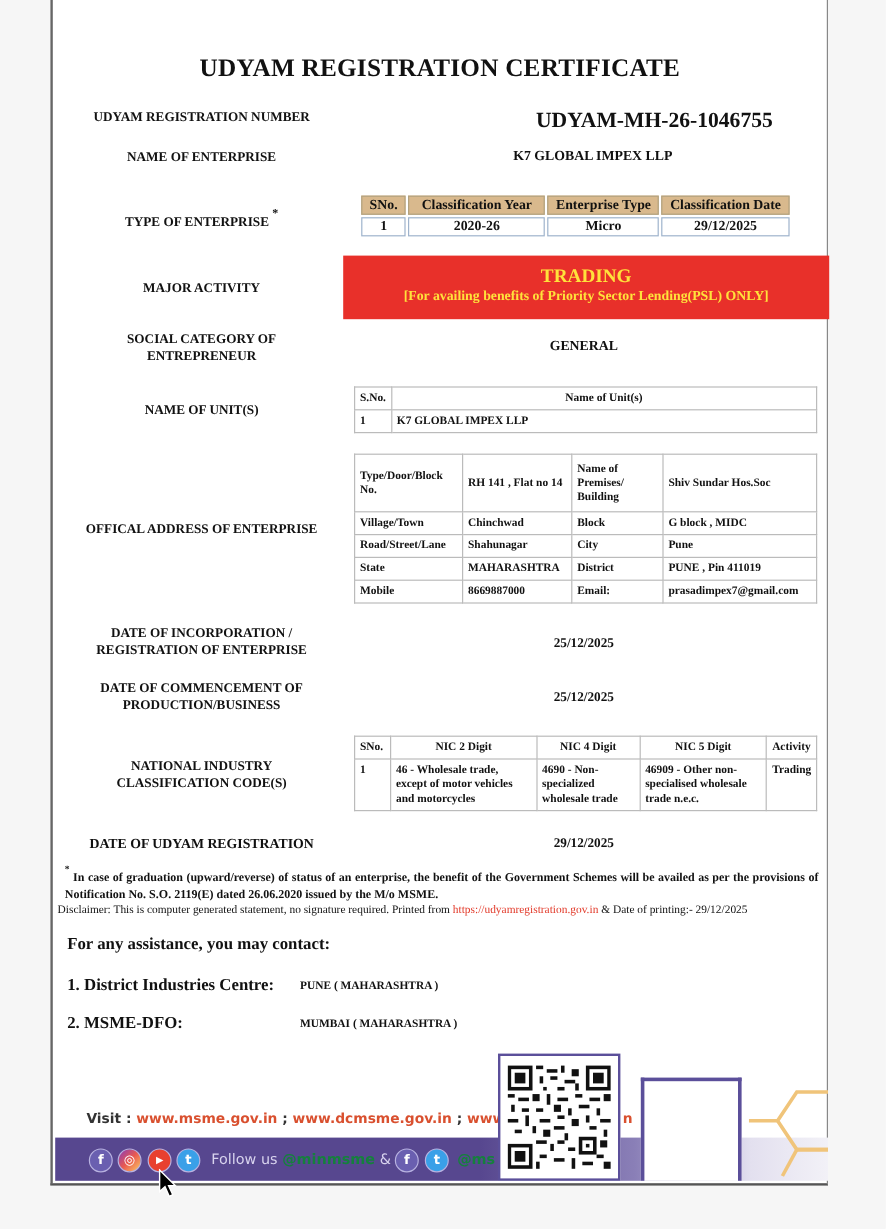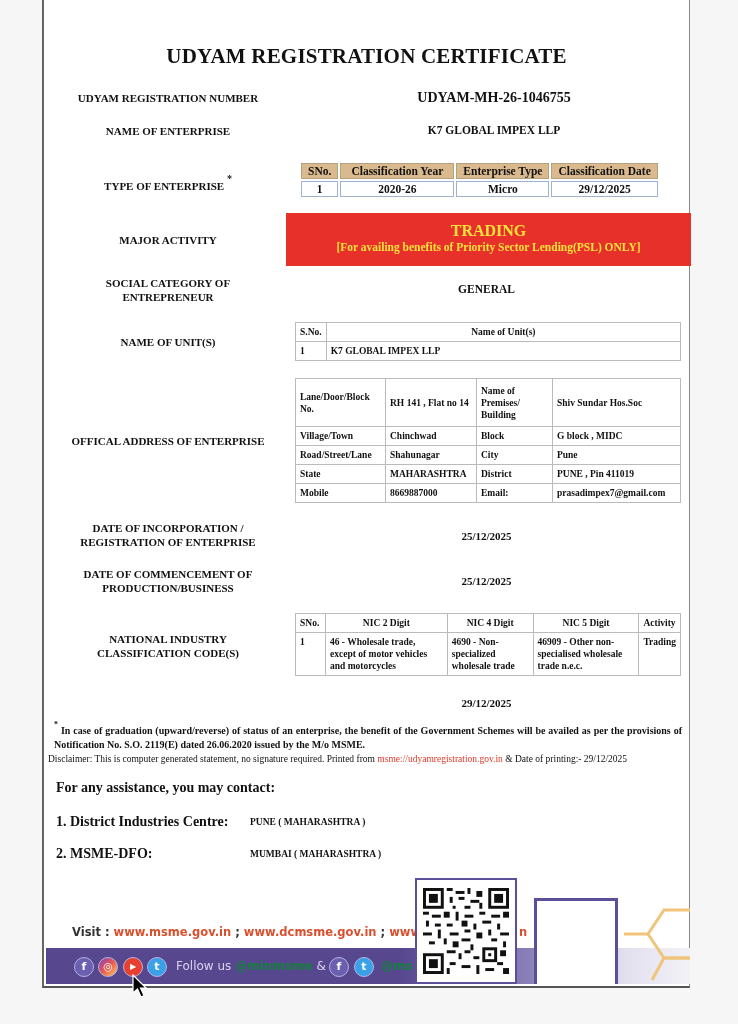--- a/index.html
+++ b/index.html
@@ -54,21 +54,21 @@
   .cursor { position: absolute; left: 132px; top: 974px; }
 </style>
 </head>
 <body>
 
 <div class="page">
 
   <div class="title">UDYAM REGISTRATION CERTIFICATE</div>
 
   <div class="lbl" style="left:0;width:248px;top:93px;">UDYAM REGISTRATION NUMBER</div>
-  <div class="val" style="left:300px;width:300px;top:92px;font-size:14px;">UDYAM-MH-26-1046755</div>
+  <div class="val" style="left:300px;width:300px;top:92px;font-size:18px;text-align:right;">UDYAM-MH-26-1046755</div>
 
   <div class="lbl" style="left:0;width:248px;top:126px;">NAME OF ENTERPRISE</div>
   <div class="val" style="left:300px;width:300px;top:126px;font-size:11.5px;">K7 GLOBAL IMPEX LLP</div>
 
   <div class="lbl" style="left:0;width:248px;top:177px;">
     <span>TYPE OF ENTERPRISE</span> <sup class="star">*</sup>
   </div>
   <table class="cls-table">
     <thead>
       <tr>
@@ -111,21 +111,21 @@
       <td>1</td>
       <td>K7 GLOBAL IMPEX LLP</td>
     </tr>
   </tbody>
     </table>
 
   <div class="lbl" style="left:0;width:248px;top:436px;">OFFICAL ADDRESS OF ENTERPRISE</div>
   <table class="grid addr-table">
     <tbody>
         <tr style="height:48px;">
-      <td style="width:90px">Lane/Door/Block No.</td>
+      <td style="width:90px">Type/Door/Block No.</td>
       <td style="width:91px">RH 141 , Flat no 14</td>
       <td style="width:76px">Name of Premises/ Building</td>
       <td>Shiv Sundar Hos.Soc</td>
     </tr>
     <tr>
       <td>Village/Town</td>
       <td>Chinchwad</td>
       <td>Block</td>
       <td>G block , MIDC</td>
     </tr>
@@ -178,28 +178,29 @@
     <tr>
       <td>1</td>
       <td>46 - Wholesale trade, except of motor vehicles and motorcycles</td>
       <td>4690 - Non-specialized wholesale trade</td>
       <td>46909 - Other non-specialised wholesale trade n.e.c.</td>
       <td>Trading</td>
     </tr>
   </tbody>
     </table>
 
+  <div class="lbl" style="left:0;width:248px;top:699px;font-size:11.5px;">DATE OF UDYAM REGISTRATION</div>
   <div class="val" style="left:300px;width:285px;top:699px;">29/12/2025</div>
 
   <div class="note">
     <sup class="star" style="font-size:8px">*</sup>
     <span>In case of graduation (upward/reverse) of status of an enterprise, the benefit of the Government Schemes will be availed as per the provisions of Notification No. S.O. 2119(E) dated    26.06.2020 issued by the M/o MSME.</span>
   </div>
   <div class="disc">
-    <span>Disclaimer: This is computer generated statement, no signature required. Printed from </span><span class="link">msme://udyamregistration.gov.in</span><span> &amp; Date of printing:- 29/12/2025</span>
+    <span>Disclaimer: This is computer generated statement, no signature required. Printed from </span><span class="link">https://udyamregistration.gov.in</span><span> &amp; Date of printing:- 29/12/2025</span>
   </div>
 
   <div class="assist">For any assistance, you may contact:</div>
   <div class="contact-l" style="top:816px;">1. District Industries Centre:</div>
   <div class="contact-v" style="top:819px;">PUNE ( MAHARASHTRA )</div>
   <div class="contact-l" style="top:848px;">2. MSME-DFO:</div>
   <div class="contact-v" style="top:851px;">MUMBAI ( MAHARASHTRA )</div>
 
   <div class="visit">
     <span>Visit : </span><span class="u">www.msme.gov.in</span><span> ; </span><span class="u">www.dcmsme.gov.in</span><span> ; </span><span class="u">www.</span>

